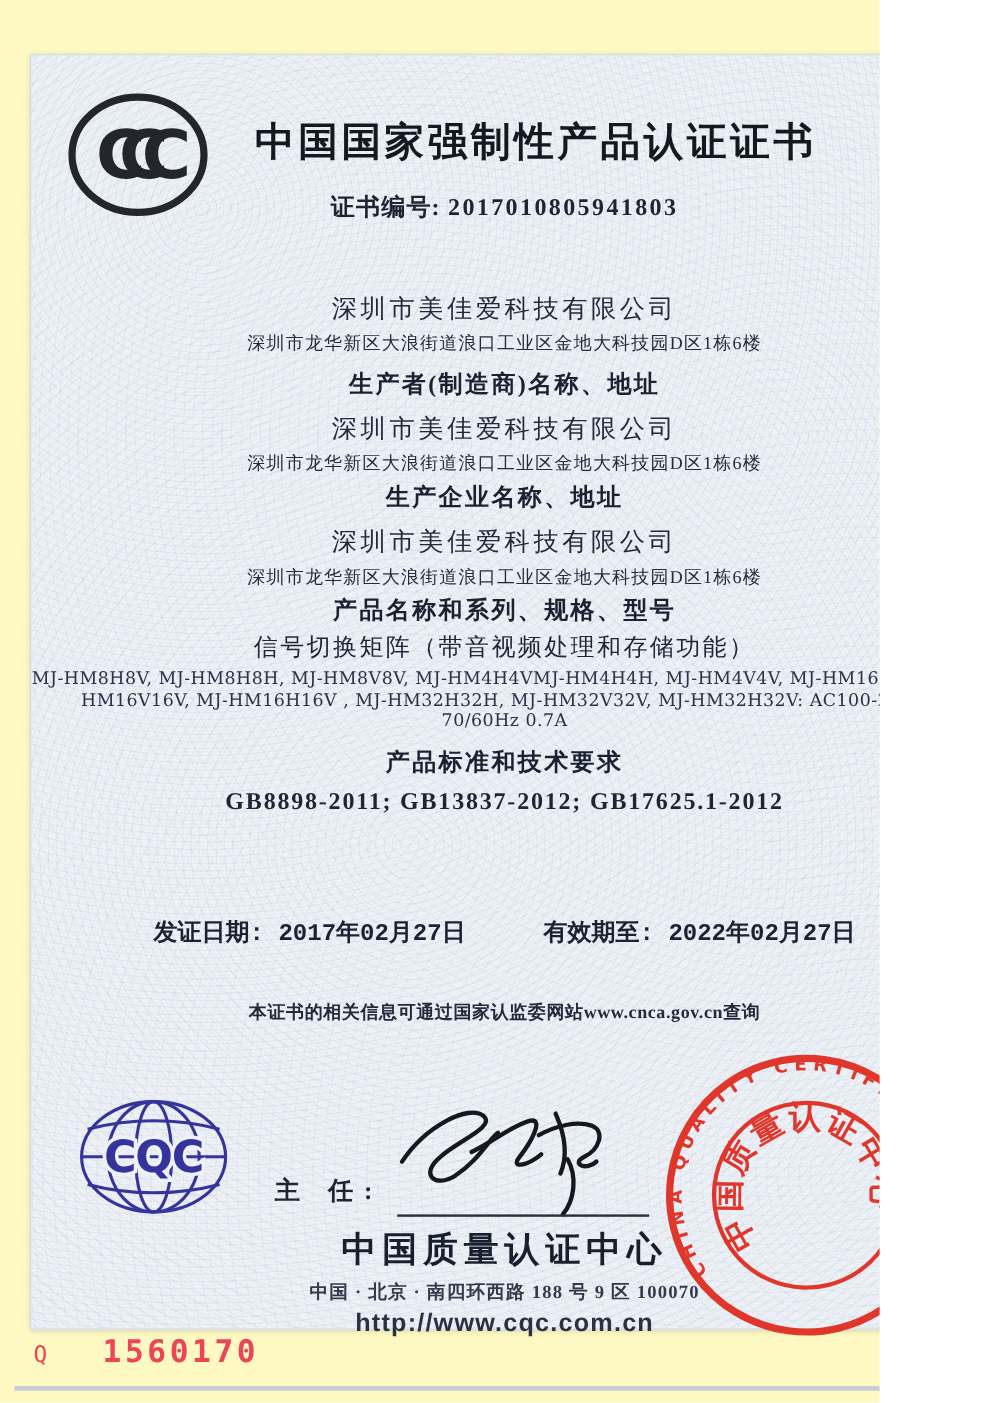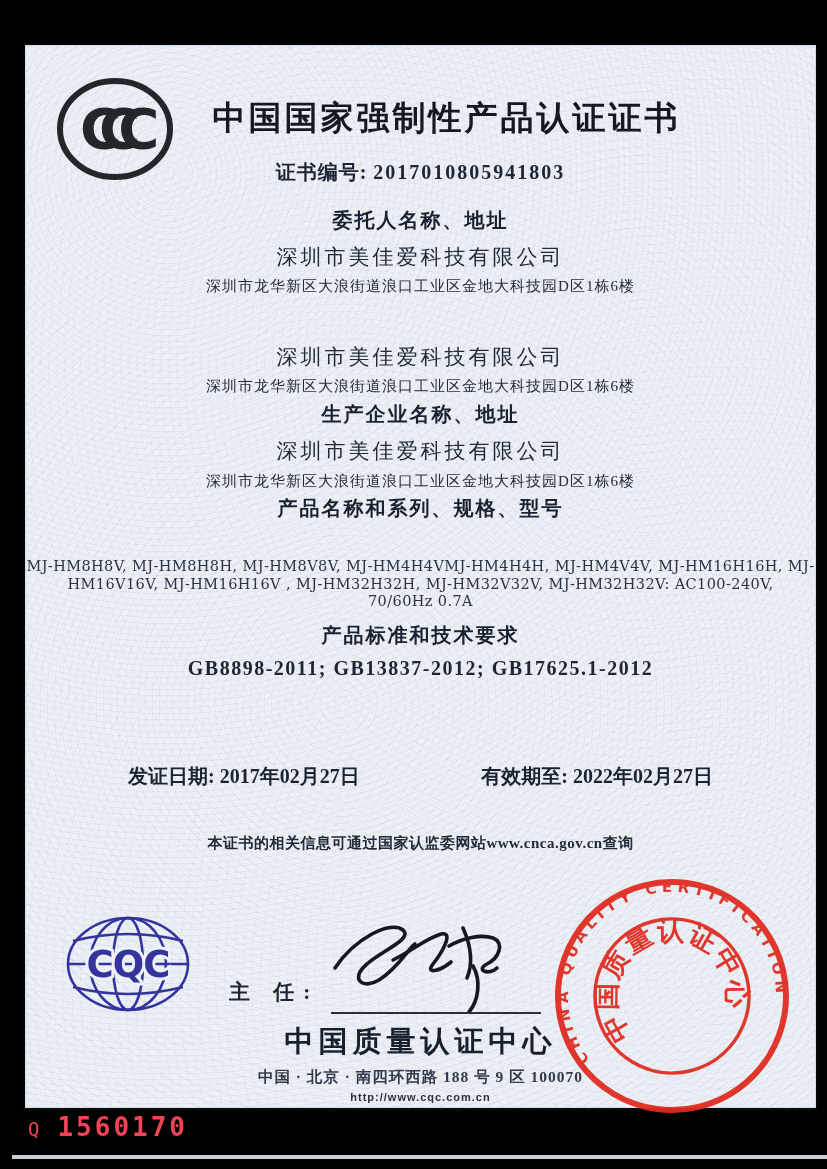--- a/index.html
+++ b/index.html
@@ -1,16 +1,16 @@
 <!DOCTYPE html>
 <html><head>
 <meta charset="utf-8">
 <style>
   html,body{margin:0;padding:0;background:#ffffff;}
-  .page{position:relative;width:827px;height:1169px;background:#000000;overflow:hidden;
+  .page{position:relative;width:733px;height:1169px;background:#fef9c3;overflow:hidden;
         font-family:"Liberation Serif","DejaVu Serif",serif;}
   .paper{position:absolute;left:25px;top:45px;width:789px;height:1061px;
          background-color:#edf1f6;
          background-image:
            repeating-radial-gradient(circle at 18% 12%, rgba(135,155,190,0.10) 0 1px, transparent 1px 6px),
            repeating-radial-gradient(circle at 78% 30%, rgba(135,155,190,0.08) 0 1px, transparent 1px 8px),
            repeating-radial-gradient(circle at 40% 62%, rgba(135,155,190,0.09) 0 1px, transparent 1px 7px),
            repeating-radial-gradient(circle at 88% 88%, rgba(135,155,190,0.08) 0 1px, transparent 1px 9px);
          border:1px solid #d7dce4;box-shadow:0 1px 4px rgba(90,100,120,0.25);}
   .abs{position:absolute;left:0;right:0;text-align:center;}
@@ -23,69 +23,70 @@
   .t-s1h{top:161px}.t-s1c{top:197px}.t-s1a{top:231px}
   .t-s2h{top:261px}.t-s2c{top:297px}.t-s2a{top:331px}
   .t-s3h{top:355px}.t-s3c{top:391px}.t-s3a{top:426px}
   .t-ph{top:449px}
   .prodname{top:480px;font-size:20px;color:#1e2635;letter-spacing:2px;}
   .models{top:512px;font-size:14.5px;line-height:17.5px;color:#2a3245;white-space:pre-line;letter-spacing:0.4px;
           font-family:"DejaVu Serif","Liberation Serif",serif;}
   .t-sh{top:576px}
   .stdval{top:611px;font-size:20px;color:#1e2635;letter-spacing:1.5px;font-weight:600;}
   .statement{top:653px;font-size:20px;line-height:25px;font-weight:bold;color:#1b2231;white-space:pre-line;letter-spacing:1px;}
-  .dates{top:717px;display:flex;justify-content:space-between;padding:0 102px;font-size:20px;font-weight:bold;color:#1b2231;}
+  .dates{top:717px;display:flex;justify-content:space-between;padding:0 102px;font-size:20px;font-weight:bold;color:#1b2231;font-family:Liberation Mono, monospace;}
   .validnote{top:753px;font-size:18.5px;font-weight:bold;color:#1b2231;letter-spacing:0.5px;}
   .infonote{top:788px;font-size:15px;font-weight:bold;color:#232b3a;letter-spacing:0.5px;}
   .ccc-logo{position:absolute;left:28px;top:30px;width:122px;height:106px;}
   .cqc-logo{position:absolute;left:38px;top:868px;width:128px;height:100px;}
   .director{position:absolute;left:203px;top:932px;font-size:21px;font-weight:bold;color:#1d2433;letter-spacing:9px;}
   .signature{position:absolute;left:295px;top:860px;width:210px;height:112px;}
   .sigline{position:absolute;left:305px;top:966px;width:210px;border-bottom:2px solid #2a2f3a;}
   .orgname{top:976px;font-size:29px;font-weight:bold;color:#181f2d;letter-spacing:5px;}
   .footaddr{top:1021px;font-size:15.5px;font-weight:600;color:#333b4a;letter-spacing:1px;}
-  .footurl{top:1045px;font-size:11px;font-weight:bold;color:#2a3140;letter-spacing:1px;
+  .footurl{top:1045px;font-size:21px;font-weight:bold;color:#2a3140;letter-spacing:1px;
            font-family:"Liberation Sans","DejaVu Sans",sans-serif;}
   .stamp{position:absolute;left:522px;top:826px;width:248px;height:248px;transform:rotate(-14deg);opacity:0.94;}
   .serial{position:absolute;left:28px;top:1112px;color:#ee4455;
           font-family:"DejaVu Sans Mono","Liberation Mono",monospace;}
   .serial .q{font-size:19px;margin-right:18px;}
-  .serial .n{font-size:26px;letter-spacing:3px;font-weight:bold;}
+  .serial .n{font-size:26px;letter-spacing:3px;font-weight:bold;margin-left:28px;}
   .bottom-line{position:absolute;left:12px;top:1155px;width:815px;height:4px;background:#c9cdd4;}
 </style>
 </head>
 <body>
 
 <div class="page">
   <div class="paper">
 
     <svg class="ccc-logo" viewBox="0 0 122 106">
       <ellipse cx="61" cy="53" rx="55" ry="48" fill="none" stroke="#23262b" stroke-width="6"></ellipse>
       <text x="26" y="72" font-size="56" font-weight="bold" letter-spacing="-22" font-family="'DejaVu Sans',sans-serif" fill="#23262b">CCC</text>
     </svg>
 
     <div class="abs title">中国国家强制性产品认证证书</div>
 
     <div class="abs certline">
       <span>证书编号:</span>
       <span class="num">2017010805941803</span>
     </div>
 
-    <div class="abs h t-s1h">委托人名称、地址</div>
     <div class="abs company t-s1c">深圳市美佳爱科技有限公司</div>
     <div class="abs addrline t-s1a">深圳市龙华新区大浪街道浪口工业区金地大科技园D区1栋6楼</div>
 
+    <div class="abs h t-s2h">生产者(制造商)名称、地址</div>
     <div class="abs company t-s2c">深圳市美佳爱科技有限公司</div>
     <div class="abs addrline t-s2a">深圳市龙华新区大浪街道浪口工业区金地大科技园D区1栋6楼</div>
 
     <div class="abs h t-s3h">生产企业名称、地址</div>
     <div class="abs company t-s3c">深圳市美佳爱科技有限公司</div>
     <div class="abs addrline t-s3a">深圳市龙华新区大浪街道浪口工业区金地大科技园D区1栋6楼</div>
 
     <div class="abs h t-ph">产品名称和系列、规格、型号</div>
+    <div class="abs prodname">信号切换矩阵（带音视频处理和存储功能）</div>
     <div class="abs models">MJ-HM8H8V, MJ-HM8H8H, MJ-HM8V8V, MJ-HM4H4VMJ-HM4H4H, MJ-HM4V4V, MJ-HM16H16H, MJ-
 HM16V16V, MJ-HM16H16V , MJ-HM32H32H, MJ-HM32V32V, MJ-HM32H32V: AC100-240V,
 70/60Hz 0.7A</div>
 
     <div class="abs h t-sh">产品标准和技术要求</div>
     <div class="abs stdval">GB8898-2011; GB13837-2012; GB17625.1-2012</div>
 
 
     <div class="abs dates">
       <span><span>发证日期:</span> <span>2017年02月27日</span></span>

